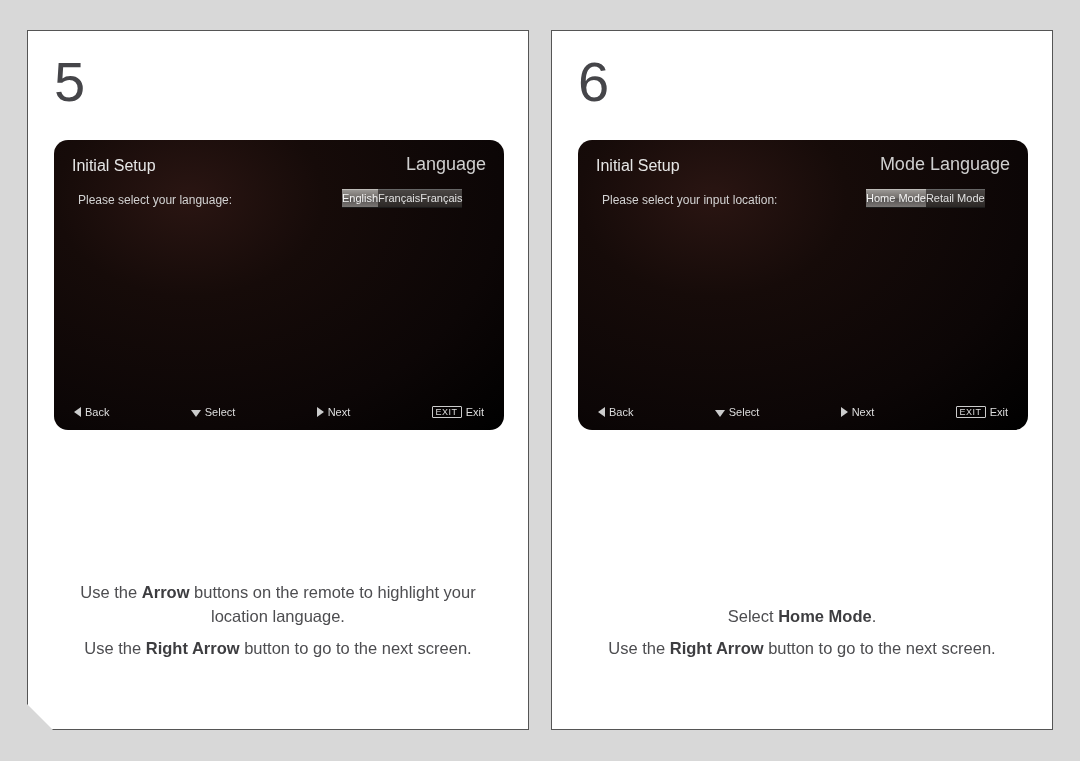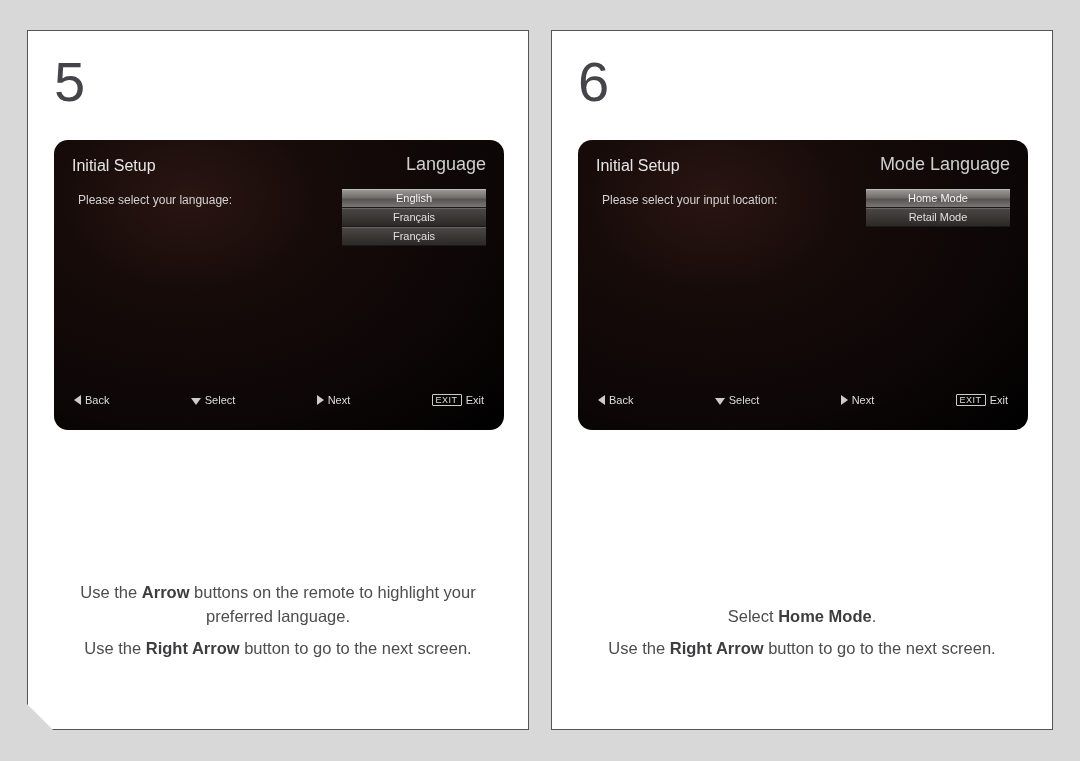--- a/index.html
+++ b/index.html
@@ -76,21 +76,20 @@
   }
   .tv-prompt {
     flex: 1;
     color: #d2d2d2;
     font-size: 12px;
     padding-top: 4px;
   }
   .tv-options {
     width: 144px;
     display: flex;
-    flex-direction: column;
     gap: 0px;
   }
   .opt {
     text-align: center;
     font-size: 11px;
     color: #e0e0e0;
     padding: 2px 0 3px 0;
     background: linear-gradient(#4a4644, #2c2826);
     border-top: 1px solid #666;
     border-bottom: 1px solid #1a1a1a;
@@ -99,21 +98,21 @@
     background: linear-gradient(#9a9794, #6f6b68 48%, #545150 52%, #7a7674);
     color: #f4f4f4;
     border-top: 1px solid #bdbbb8;
   }
   .tv-footer {
     position: absolute;
     left: 0; right: 0; bottom: 0;
     display: flex;
     justify-content: space-between;
     align-items: center;
-    padding: 10px 20px 24px 20px;
+    padding: 10px 20px 12px 20px;
     font-size: 11px;
     color: #ddd;
   }
   .hint { display: inline-flex; align-items: center; gap: 4px; white-space: nowrap; }
   .tri-l, .tri-r, .tri-d {
     display: inline-block;
     width: 0; height: 0;
   }
   .tri-l { border-top: 5px solid transparent; border-bottom: 5px solid transparent; border-right: 7px solid #ccc; }
   .tri-r { border-top: 5px solid transparent; border-bottom: 5px solid transparent; border-left: 7px solid #ccc; }
@@ -179,21 +178,21 @@
         </span>
         <span class="hint">
           <span class="exit-badge">EXIT</span>
           <span>Exit</span>
         </span>
       </div>
     </div>
 
     <div class="instructions">
       <p>
-        <span>Use the </span><b>Arrow</b><span> buttons on the remote to highlight your preferred language.</span>
+        <span>Use the </span><b>Arrow</b><span> buttons on the remote to highlight your location language.</span>
       </p>
       <p>
         <span>Use the </span><b>Right Arrow</b><span> button to go to the next screen.</span>
       </p>
     </div>
   </div>
 
   <div class="card">
     <div class="step-num">6</div>
 

